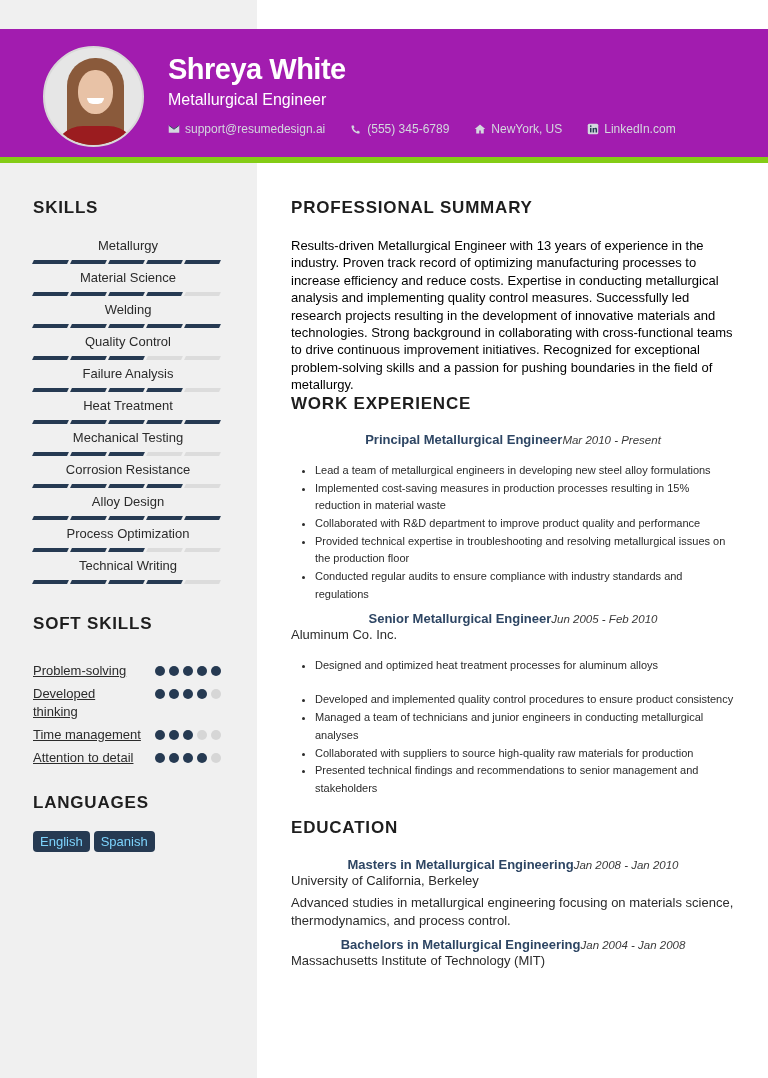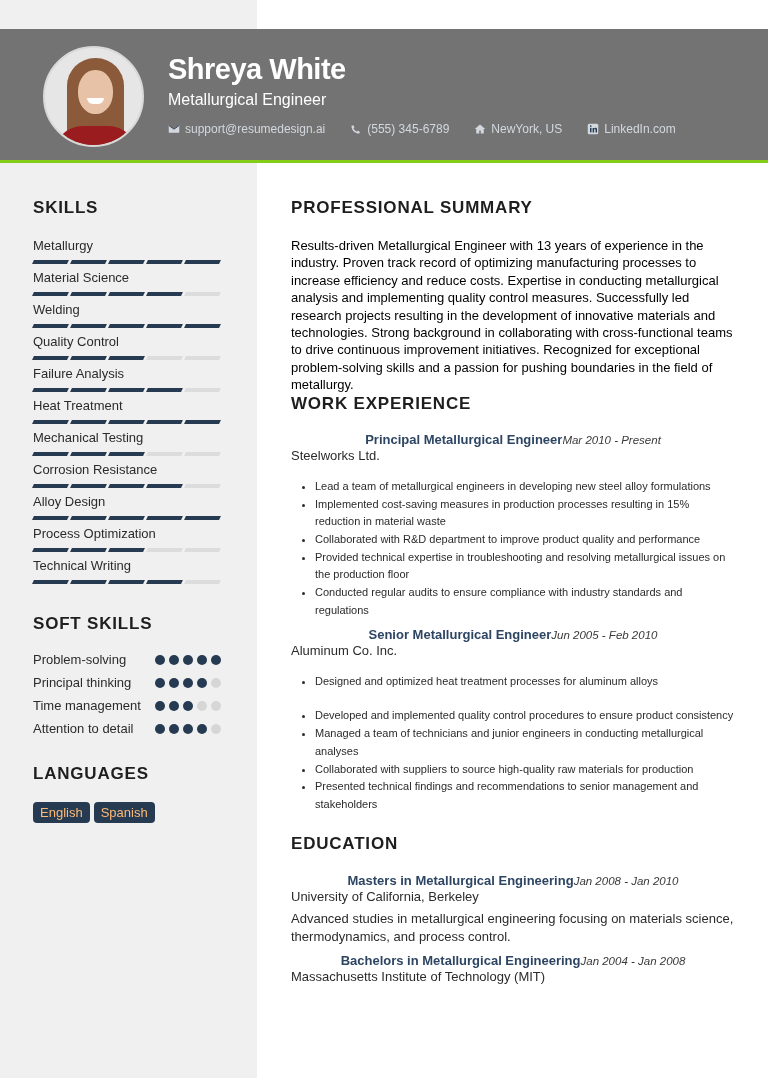--- a/index.html
+++ b/index.html
@@ -1,53 +1,53 @@
 <!DOCTYPE html>
 <html><head>
 <meta charset="utf-8">
 <style>
   * { box-sizing: border-box; margin: 0; padding: 0; }
   html, body { width: 768px; height: 1078px; overflow: hidden; background: #ffffff; }
   body { font-family: "Liberation Sans", "DejaVu Sans", sans-serif; color: #2b2b2b; position: relative; }
 
   .sidebar-bg { position: absolute; left: 0; top: 0; width: 257px; height: 1078px; background: #f0f0f0; }
 
-  .header { position: absolute; left: 0; top: 29px; width: 768px; height: 134px; background: #737373; border-bottom: 3px solid #84cc16; }
+  .header { position: absolute; left: 0; top: 29px; width: 768px; height: 134px; background: #a21caf; border-bottom: 6px solid #84cc16; }
   .photo { position: absolute; left: 43px; top: 17px; width: 101px; height: 101px; border-radius: 50%; background: #e6e6e6; border: 2px solid #d8d8d8; overflow: hidden; }
   .photo .hair { position: absolute; left: 22px; top: 10px; width: 57px; height: 90px; background: #8a5a3b; border-radius: 28px 28px 10px 10px; }
   .photo .face { position: absolute; left: 33px; top: 22px; width: 35px; height: 44px; background: #e8c2a6; border-radius: 48%; }
   .photo .smile { position: absolute; left: 42px; top: 50px; width: 17px; height: 6px; background: #fff; border-radius: 0 0 8px 8px; }
   .photo .shirt { position: absolute; left: 8px; top: 78px; width: 85px; height: 30px; background: #9b1c1f; border-radius: 40px 40px 0 0; }
 
   .name { position: absolute; left: 168px; top: 24px; font-size: 29px; font-weight: bold; color: #ffffff; letter-spacing: -0.5px; }
   .role { position: absolute; left: 168px; top: 62px; font-size: 16px; color: #ffffff; }
   .contacts { position: absolute; left: 168px; top: 93px; display: flex; gap: 25px; font-size: 12px; color: #d3d8de; align-items: center; }
   .contact { display: flex; align-items: center; gap: 5px; }
   .contact svg { width: 12px; height: 12px; fill: #d3d8de; }
 
   .sidebar { position: absolute; left: 33px; top: 198px; width: 190px; }
   .sec-title { font-size: 17px; font-weight: bold; letter-spacing: 0.8px; color: #1e1e1e; }
-  .skills { margin-top: 20px; }
+  .skills { margin-top: 20px; text-align: center; }
   .skill { height: 32px; }
   .skill-name { font-size: 13px; color: #2b2b2b; line-height: 16px; }
   .bars { display: flex; gap: 3px; margin-top: 6px; }
   .bar { width: 35px; height: 4px; transform: skewX(-25deg); background: #dcdcdc; }
   .bar.on { background: #263a52; }
 
   .soft-title { margin-top: 24px; }
-  .soft-list { margin-top: 17px; }
+  .soft-list { margin-top: 28px; text-decoration: underline; }
   .soft { display: flex; justify-content: space-between; margin-bottom: 5px; }
   .soft-name { font-size: 13px; line-height: 18px; width: 110px; color: #2b2b2b; }
   .dots { display: flex; gap: 4px; padding-top: 4px; padding-right: 2px; }
   .dot { width: 10px; height: 10px; border-radius: 50%; background: #d6d6d6; }
   .dot.on { background: #263a52; }
 
   .lang-title { margin-top: 26px; }
   .langs { display: flex; gap: 4px; margin-top: 18px; }
-  .lang { background: #263a52; color: #fdba74; font-size: 13px; padding: 3px 7px; border-radius: 4px; }
+  .lang { background: #263a52; color: #7dd3fc; font-size: 13px; padding: 3px 7px; border-radius: 4px; }
 
   .main { position: absolute; left: 291px; top: 198px; width: 444px; }
   .summary { margin-top: 19px; font-size: 13px; line-height: 17.4px; color: #000000; }
   .we-title { }
   .job { margin-top: 18px; }
   .job + .job { margin-top: 8px; }
   .job-head { display: flex; justify-content: center; align-items: baseline; }
   .job-title { font-size: 13px; color: #2d4563; font-weight: bold; font-weight: 600; }
   .job-date { font-size: 11.5px; font-style: italic; color: #3a3a3a; }
   .job-co { font-size: 13px; color: #2b2b2b; margin-top: 1px; }
@@ -227,21 +227,21 @@
         <div class="soft-name">Problem-solving</div>
         <div class="dots">
           <div class="dot on"></div>
           <div class="dot on"></div>
           <div class="dot on"></div>
           <div class="dot on"></div>
           <div class="dot on"></div>
         </div>
       </div>
       <div class="soft">
-        <div class="soft-name">Principal thinking</div>
+        <div class="soft-name">Developed thinking</div>
         <div class="dots">
           <div class="dot on"></div>
           <div class="dot on"></div>
           <div class="dot on"></div>
           <div class="dot on"></div>
           <div class="dot"></div>
         </div>
       </div>
       <div class="soft">
         <div class="soft-name">Time management</div>
@@ -276,21 +276,20 @@
   <div class="sec-title">PROFESSIONAL SUMMARY</div>
   <div class="summary">Results-driven Metallurgical Engineer with 13 years of experience in the industry. Proven track record of optimizing manufacturing processes to increase efficiency and reduce costs. Expertise in conducting metallurgical analysis and implementing quality control measures. Successfully led research projects resulting in the development of innovative materials and technologies. Strong background in collaborating with cross-functional teams to drive continuous improvement initiatives. Recognized for exceptional problem-solving skills and a passion for pushing boundaries in the field of metallurgy.</div>
 
   <div class="sec-title we-title">WORK EXPERIENCE</div>
   <div id="jobs">
       <div class="job">
         <div class="job-head">
           <div class="job-title">Principal Metallurgical Engineer</div>
           <div class="job-date">Mar 2010 - Present</div>
         </div>
-        <div class="job-co">Steelworks Ltd.</div>
         <ul class="bullets">
           <li>Lead a team of metallurgical engineers in developing new steel alloy formulations</li>
           <li>Implemented cost-saving measures in production processes resulting in 15% reduction in material waste</li>
           <li>Collaborated with R&amp;D department to improve product quality and performance</li>
           <li>Provided technical expertise in troubleshooting and resolving metallurgical issues on the production floor</li>
           <li>Conducted regular audits to ensure compliance with industry standards and regulations</li>
         </ul>
       </div>
       <div class="job">
         <div class="job-head">

